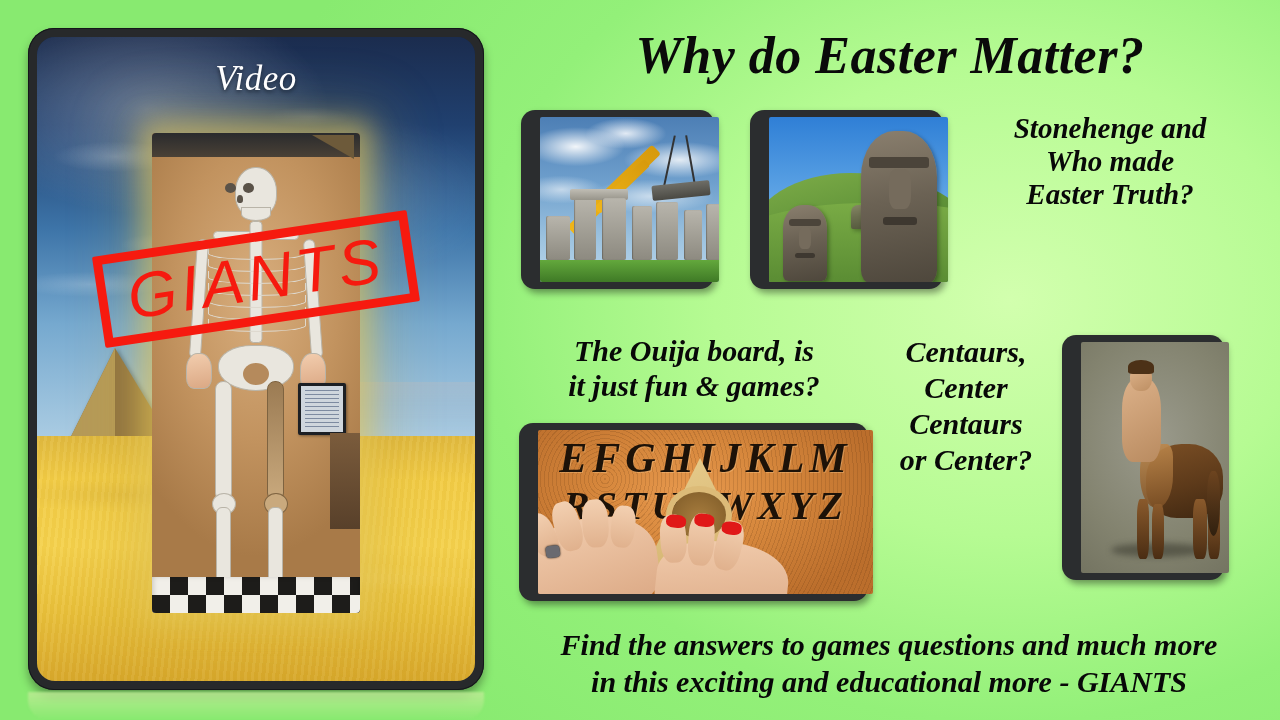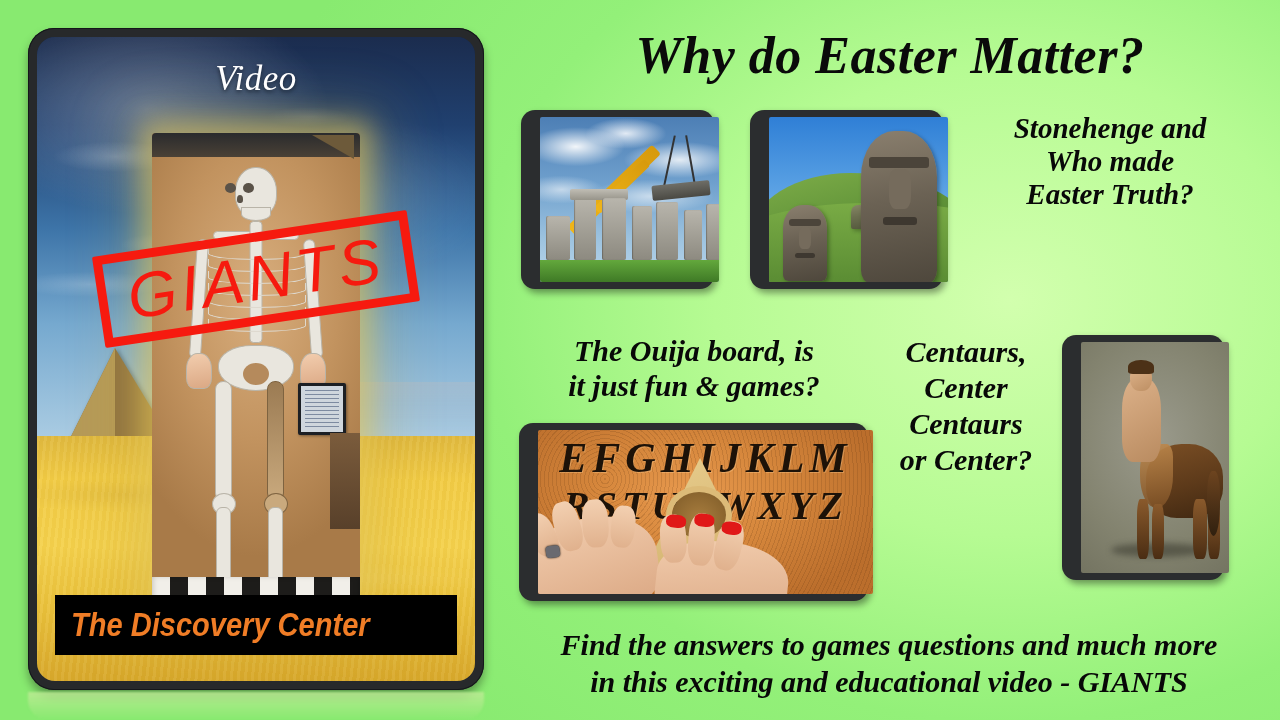--- a/index.html
+++ b/index.html
@@ -352,23 +352,20 @@
           </div>
         </div>
       </div>
 
       <div class="video-label">Video</div>
 
       <div class="stamp">
         <span>GIANTS</span>
       </div>
 
-      <div class="dvd-bar">
-        <span>The Discovery Center</span>
-      </div>
     </div>
   </div>
   <div id="dvd-reflection"></div>
 
   <div id="title">Why do Easter Matter?</div>
 
   <div class="thumb" id="thumb-stonehenge">
     <div class="pic">
       <div class="sh-sky"></div>
       <div class="sh-clouds"></div>
@@ -474,16 +471,16 @@
       <div class="ct-tail"></div>
       <div class="ct-torso"></div>
       <div class="ct-head"></div>
       <div class="ct-hair"></div>
 
     </div>
   </div>
 
   <div class="blocktext" id="txt-footer">
     <div>Find the answers to games questions and much more</div>
-    <div>in this exciting and educational video - GIANTS</div>
+    <div>in this exciting and educational more - GIANTS</div>
   </div>
 
 </div>
 
 </body></html>

